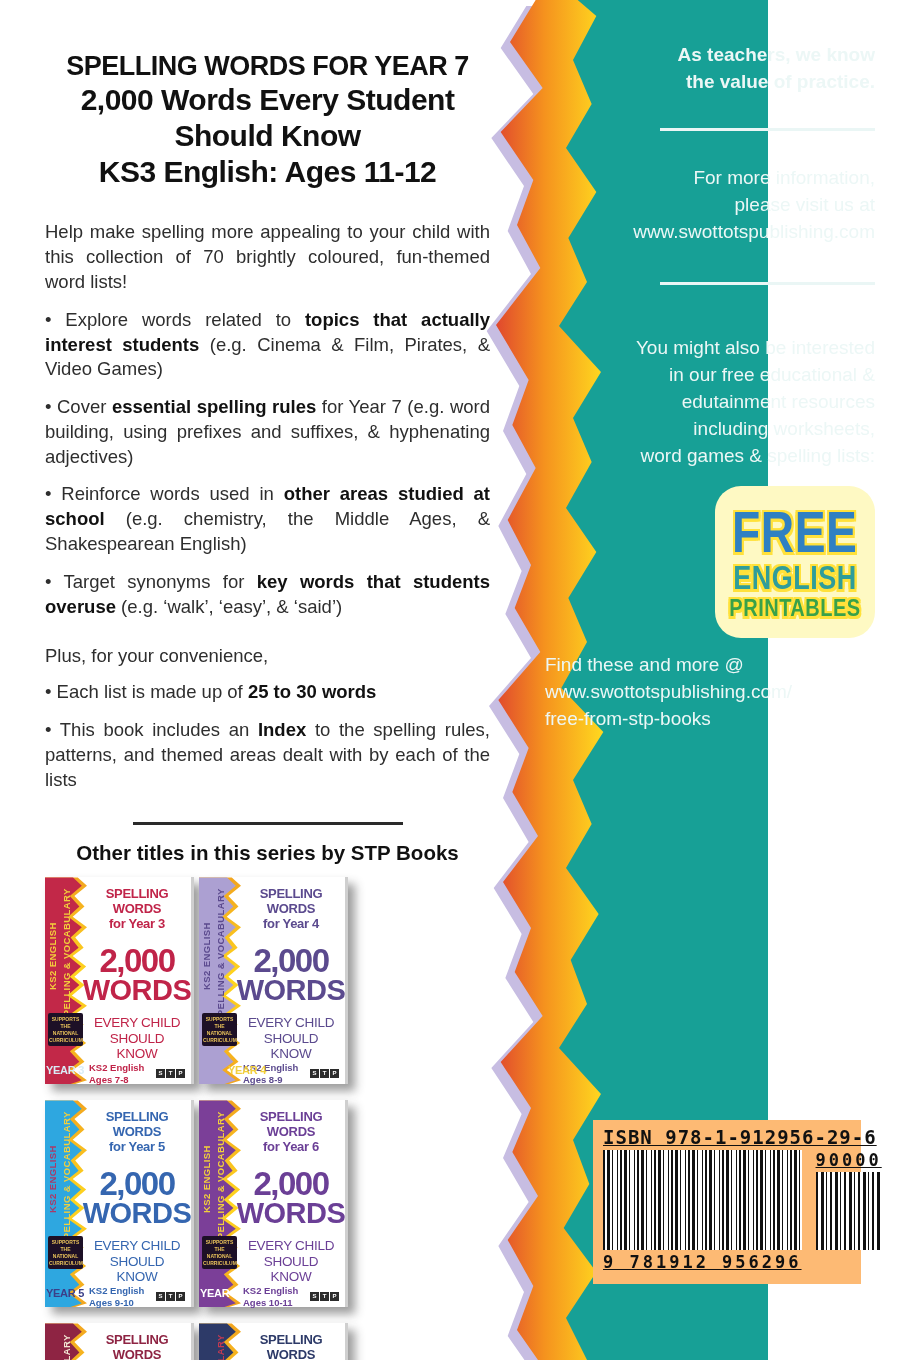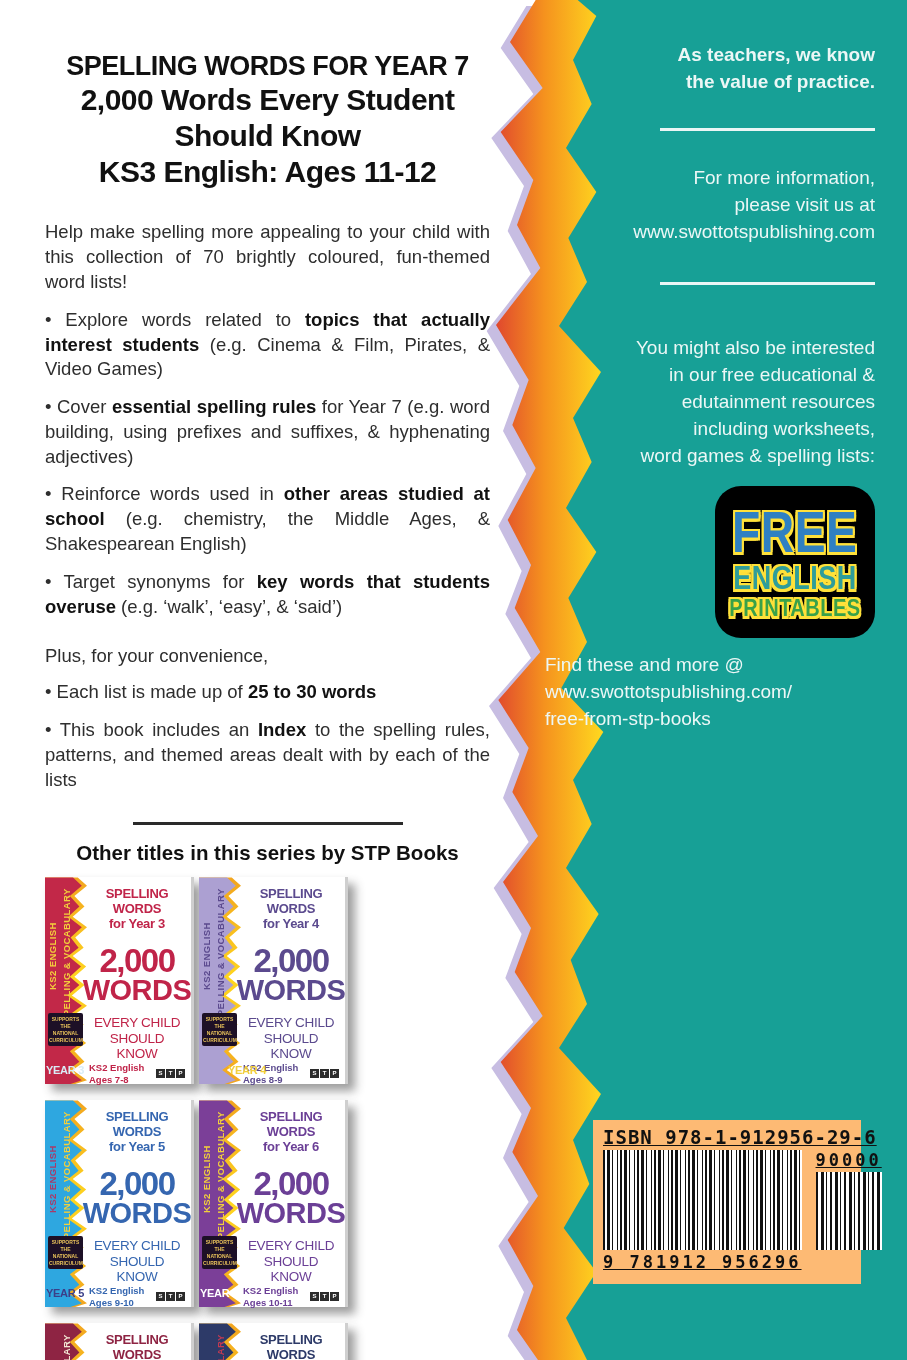--- a/index.html
+++ b/index.html
@@ -1,17 +1,17 @@
 <!DOCTYPE html>
 <html><head>
 <meta charset="utf-8">
 <style>
   html,body{margin:0;padding:0;}
   body{width:907px;height:1360px;background:#ffffff;font-family:"Liberation Sans",sans-serif;overflow:hidden;}
-  .page{position:relative;width:907px;height:1360px;}
+  .page{position:relative;width:768px;height:1360px;}
 
   
   .teal-bg{position:absolute;left:556px;top:0;right:0;bottom:0;background:#17a096;}
 
   
   .bolt{position:absolute;left:475px;top:0;width:140px;height:1360px;}
 
   
   .left-col{position:absolute;left:45px;top:0;width:445px;color:#2e2e2e;}
   .title{margin:50px 0 0;text-align:center;color:#111;font-weight:bold;letter-spacing:-0.5px;line-height:1.2;}
@@ -56,21 +56,21 @@
   
   .right-col{position:absolute;left:545px;top:0;width:330px;color:#ecf7f6;text-align:right;}
   .rp{margin:0;font-size:19px;line-height:1.42;white-space:pre-line;}
   .rp.bold{font-weight:bold;}
   .p1{margin-top:42px;}
   .p2{margin-top:27px;}
   .wrule{width:215px;height:3px;background:#eaf6f5;margin:32px 0 0 auto;}
   .p3{margin-top:34px;}
   .wrule2{margin-top:36px;}
   .p4{margin-top:50px;}
-  .free-logo{width:160px;height:152px;margin:16px 0 0 auto;background:#000000;border-radius:26px;display:flex;flex-direction:column;align-items:center;justify-content:center;gap:4px;}
+  .free-logo{width:160px;height:152px;margin:16px 0 0 auto;background:#fef9c3;border-radius:26px;display:flex;flex-direction:column;align-items:center;justify-content:center;gap:4px;}
   .fl{font-weight:bold;letter-spacing:0.5px;line-height:1;
       text-shadow:-2px 0 0 #ffe13a,2px 0 0 #ffe13a,0 -2px 0 #ffe13a,0 2px 0 #ffe13a,-2px -2px 0 #ffe13a,2px 2px 0 #ffe13a,-2px 2px 0 #ffe13a,2px -2px 0 #ffe13a;}
   .fl1{font-size:44px;color:#2f80c2;transform:scale(1.05,1.3);margin-top:6px;}
   .fl2{font-size:27px;color:#2f9d9a;transform:scale(1,1.25);margin-top:6px;}
   .fl3{font-size:20px;color:#39a149;transform:scale(1,1.2);margin-top:2px;}
   .p5{margin-top:14px;text-align:left;}
 
   
   .barcode{position:absolute;left:593px;top:1120px;width:268px;height:164px;background:#fdba74;box-sizing:border-box;padding:6px 10px;font-family:"DejaVu Sans Mono",monospace;color:#111;text-decoration:underline;}
   .isbn-line{font-size:19px;font-weight:bold;letter-spacing:1px;white-space:nowrap;}

